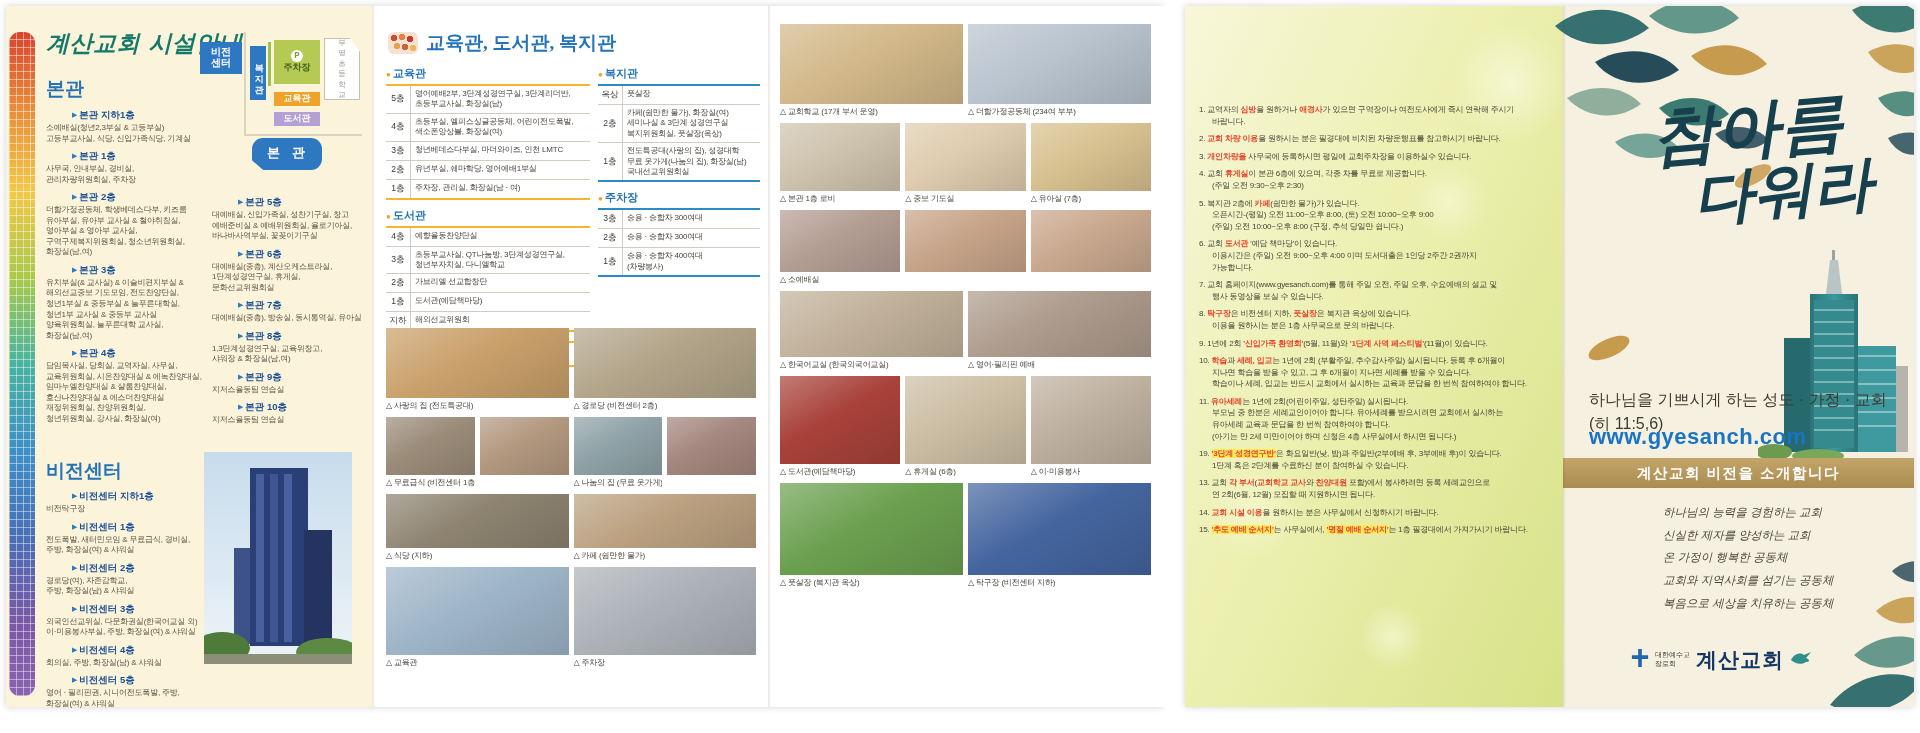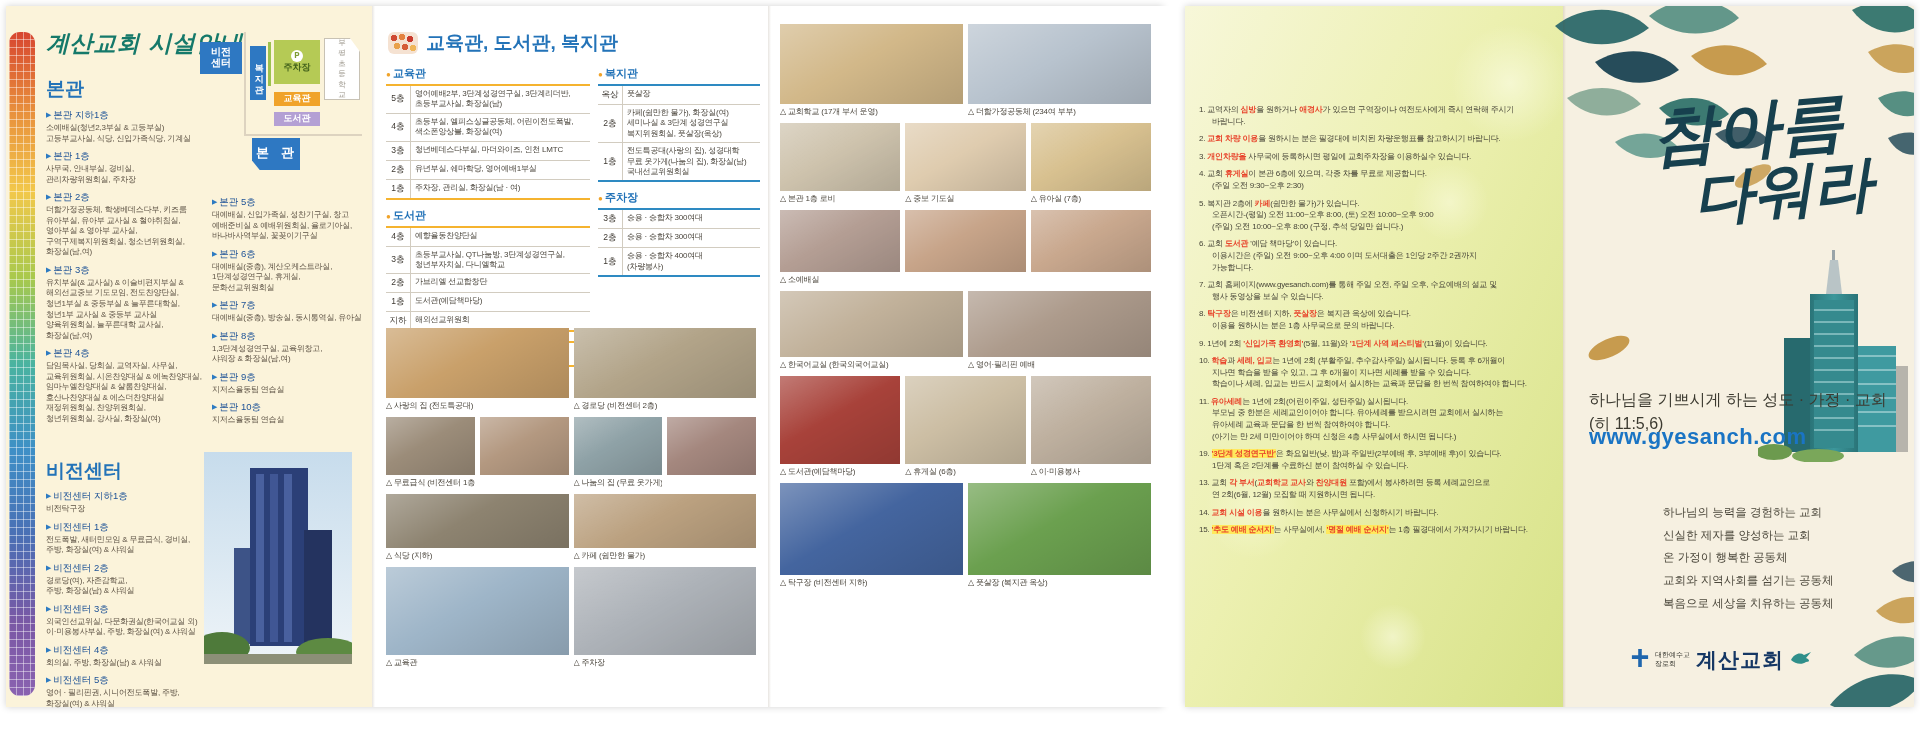--- a/index.html
+++ b/index.html
@@ -31,45 +31,45 @@
 .p1-title{position:absolute;left:40px;top:22px;font-family:"DejaVu Serif","Liberation Serif",serif;
  font-style:italic;font-weight:bold;font-size:23px;color:#15796a;letter-spacing:.5px;}
 .p1-h{position:absolute;font-size:19px;font-weight:bold;color:#2373b8;}
 #p1-main-h{left:40px;top:70px;}
 #p1-vision-h{left:40px;top:452px;}
 .floors{position:absolute;}
 #p1-floors-left{left:40px;top:103px;width:176px;}
 #p1-floors-right{left:206px;top:190px;width:158px;}
 #p1-floors-vision{left:40px;top:484px;width:200px;}
 .floor-block{margin-bottom:6px;}
-.floor-label{font-size:9.5px;font-weight:normal;color:#1d5296;margin-bottom:1px;}
+.floor-label{font-size:9.5px;font-weight:bold;color:#1d5296;margin-bottom:1px;margin-left:26px;}
 .floor-label::before{content:'▶ ';color:#2d7bc2;font-size:7px;vertical-align:1px;}
 .floor-rooms{font-size:8px;line-height:1.32;color:#5d5244;white-space:pre-line;letter-spacing:-.2px;}
 
 .map{position:absolute;left:192px;top:26px;width:170px;height:152px;}
 .m-box{position:absolute;display:flex;align-items:center;justify-content:center;color:#fff;
  font-weight:bold;text-align:center;line-height:1.15;font-family:Liberation Mono, monospace;}
 .m-vision{left:2px;top:10px;width:42px;height:32px;background:#2e78c2;font-size:10px;word-break:break-all;padding:2px 9px;}
 .m-welfare{left:52px;top:14px;width:16px;height:54px;background:#2e78c2;font-size:9px;writing-mode:vertical-rl;letter-spacing:2px;}
 .m-parking{left:76px;top:8px;width:46px;height:44px;background:#b5ca55;color:#44631c;font-size:9px;flex-direction:column;gap:1px;}
 .pk{width:12px;height:12px;border-radius:50%;background:#fff;color:#7d9a33;font-size:9px;line-height:12px;font-weight:bold;display:block;}
 .m-edu{left:76px;top:60px;width:46px;height:14px;background:#f0a32a;font-size:9px;}
 .m-lib{left:76px;top:80px;width:46px;height:14px;background:#b4a0d4;font-size:9px;}
-.m-main{left:54px;top:106px;width:48px;height:32px;background:#2e78c2;font-size:13px;letter-spacing:2px;
- clip-path:polygon(0 0,100% 0,100% 100%,16% 100%,0 70%);}
+.m-main{left:54px;top:106px;width:70px;height:32px;background:#2e78c2;font-size:13px;letter-spacing:2px;
+ clip-path:polygon(0 0,100% 0,100% 100%,16% 100%,0 70%);border-radius:11px;}
 .m-school{left:126px;top:6px;width:36px;height:62px;background:#fff;border:1px solid #c8c2b4;color:#9a958a;
  font-size:7.5px;font-weight:normal;word-break:break-all;padding:5px 10px;line-height:1.4;
  clip-path:polygon(0 0,72% 0,100% 22%,100% 100%,0 100%);}
 .m-road-v{position:absolute;left:46px;top:0;width:2px;height:104px;background:#ddd3c0;}
 .m-road-h{position:absolute;left:46px;top:102px;width:118px;height:2px;background:#ddd3c0;}
 .m-hedge{position:absolute;left:70px;top:10px;width:3px;height:44px;background:#9cc14e;}
 .p1-photo{position:absolute;left:198px;top:446px;width:148px;height:212px;}
 
 
-.p2-title{position:absolute;left:16px;top:24px;display:flex;align-items:center;gap:8px;}
+.p2-title{position:absolute;left:16px;top:24px;display:flex;align-items:center;gap:8px;font-family:Liberation Serif, serif;}
 .p2-title .txt{font-size:19px;font-weight:bold;color:#2373b8;}
 .mosaic-icon{width:30px;height:22px;border-radius:6px;flex:0 0 auto;background:
  radial-gradient(circle at 6px 6px,#cf4a33 3px,rgba(0,0,0,0) 3.5px),
  radial-gradient(circle at 14px 5px,#e4823f 3px,rgba(0,0,0,0) 3.5px),
  radial-gradient(circle at 22px 7px,#c93a2c 3px,rgba(0,0,0,0) 3.5px),
  radial-gradient(circle at 9px 14px,#e8a04b 3px,rgba(0,0,0,0) 3.5px),
  radial-gradient(circle at 17px 15px,#d55c38 3px,rgba(0,0,0,0) 3.5px),
  radial-gradient(circle at 25px 16px,#efb558 3px,rgba(0,0,0,0) 3.5px),#f5e2d2;}
 .p2-left{position:absolute;left:14px;top:52px;width:204px;}
 .p2-right{position:absolute;left:226px;top:52px;width:162px;}
@@ -121,21 +121,21 @@
 .calli{position:absolute;right:44px;top:88px;transform:rotate(-5deg);
  font-family:"DejaVu Serif","Liberation Serif",serif;font-style:italic;font-weight:bold;color:#17404e;line-height:1.05;z-index:3;}
 .calli .l1{font-size:64px;}
 .calli .l2{font-size:60px;margin-left:36px;}
 .motto{position:absolute;left:26px;top:382px;font-size:16px;color:#3c3a30;line-height:1.5;white-space:pre-line;z-index:3;}
 .url{position:absolute;left:26px;top:418px;font-size:22px;font-weight:bold;color:#1a74c4;letter-spacing:.5px;z-index:3;}
 .banner{position:absolute;left:0;top:452px;width:100%;height:30px;z-index:3;
  background:linear-gradient(180deg,#c3a469,#ab8c50);color:#fff;font-size:14.5px;font-weight:bold;
  display:flex;align-items:center;justify-content:center;letter-spacing:1.5px;}
 .visions{position:absolute;left:100px;top:500px;font-size:11.5px;color:#4a463a;z-index:3;}
-.visions .v-item{margin-bottom:10px;line-height:1.1;}
+.visions .v-item{margin-bottom:10px;line-height:1.1;font-style:italic;}
 .building5{position:absolute;right:4px;top:244px;width:152px;height:212px;z-index:2;}
 .logo-row{position:absolute;left:68px;top:640px;display:flex;align-items:center;gap:6px;z-index:3;}
 .denom{font-size:7px;color:#3a3a33;line-height:1.25;}
 .church-name{font-size:21px;font-weight:bold;color:#153764;letter-spacing:1px;}
 .deco{position:absolute;z-index:1;}
 #leaf-tl{left:340px;top:-6px;width:270px;height:215px;}
 #leaf-tr{right:-8px;top:-4px;width:110px;height:170px;}
 #leaf-br{right:-6px;bottom:-8px;width:150px;height:180px;}
 #leaf-gold{left:398px;top:322px;width:52px;height:40px;}
 </style>
@@ -571,27 +571,27 @@
             </figure>
 
             <figure class="ph">
               <div class="ph-img" style="background: linear-gradient(150deg, rgba(255, 255, 255, 0.3), rgba(255, 255, 255, 0) 45%, rgba(0, 0, 0, 0.14)), rgb(190, 176, 159);"></div>
               <figcaption class="ph-cap">△ 이·미용봉사</figcaption>
             </figure>
           </div>
         <div class="ph-row r5">
 
             <figure class="ph">
+              <div class="ph-img" style="background: linear-gradient(150deg, rgba(255, 255, 255, 0.3), rgba(255, 255, 255, 0) 45%, rgba(0, 0, 0, 0.14)), rgb(107, 160, 79);"></div>
+              <figcaption class="ph-cap">△ 풋살장 (복지관 옥상)</figcaption>
+            </figure>
+
+            <figure class="ph">
               <div class="ph-img" style="background: linear-gradient(150deg, rgba(255, 255, 255, 0.3), rgba(255, 255, 255, 0) 45%, rgba(0, 0, 0, 0.14)), rgb(68, 101, 159);"></div>
               <figcaption class="ph-cap">△ 탁구장 (비전센터 지하)</figcaption>
-            </figure>
-
-            <figure class="ph">
-              <div class="ph-img" style="background: linear-gradient(150deg, rgba(255, 255, 255, 0.3), rgba(255, 255, 255, 0) 45%, rgba(0, 0, 0, 0.14)), rgb(107, 160, 79);"></div>
-              <figcaption class="ph-cap">△ 풋살장 (복지관 옥상)</figcaption>
             </figure>
           </div>
       </div>
       <div class="fold" style="left:0;"></div>
     </div>
   </div>
 
   <div class="sheet" id="sheet-right">
 
     <div class="panel" id="panel4">
@@ -691,20 +691,21 @@
           </g>
           <rect x="138" y="116" width="12" height="86" fill="#b7b4ac"></rect>
           <ellipse cx="16" cy="202" rx="18" ry="8" fill="#6c9a4e"></ellipse>
           <ellipse cx="60" cy="206" rx="26" ry="7" fill="#7aa75a"></ellipse>
         </svg>
       </div>
 
       <div class="motto">하나님을 기쁘시게 하는 성도 · 가정 · 교회
 (히 11:5,6)</div>
       <div class="url">www.gyesanch.com</div>
+      <div class="banner">계산교회 비전을 소개합니다</div>
 
       <div class="visions">
 
           <div class="v-item">하나님의 능력을 경험하는 교회</div>
 
           <div class="v-item">신실한 제자를 양성하는 교회</div>
 
           <div class="v-item">온 가정이 행복한 공동체</div>
 
           <div class="v-item">교회와 지역사회를 섬기는 공동체</div>

